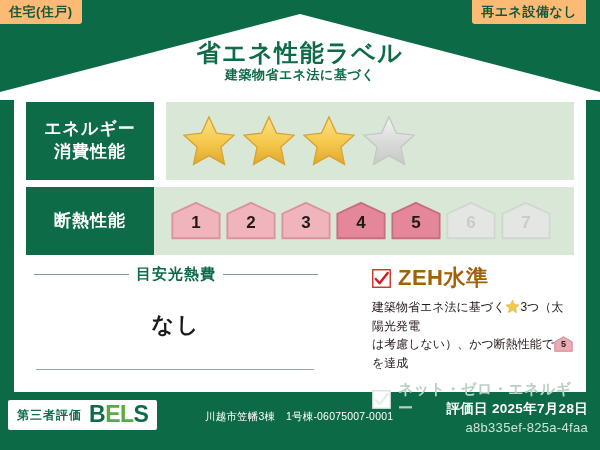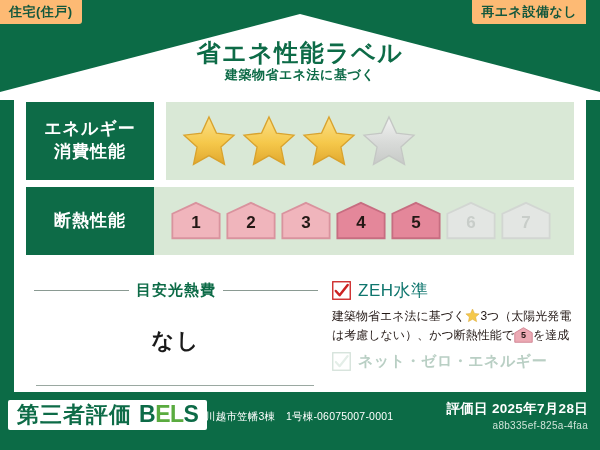--- a/index.html
+++ b/index.html
@@ -93,21 +93,21 @@
     position: absolute; left: 0; right: 0; top: 13px;
     text-align: center;
     font-size: 17px; font-weight: bold;
     line-height: 1;
   }
   .house.on  span { color: #231815; }
   .house.off span { color: #c8cdc9; }
 
   
   #lower {
-    display: flex; margin: 20px 12px 0 12px; height: 142px;
+    display: flex; margin: 4px 12px 0 12px; height: 142px; gap: 40px;
   }
   #cost-col  { width: 300px; flex: 0 0 300px; position: relative; }
   #zeh-col   { flex: 1 1 auto; padding-left: 6px; padding-top: 4px; }
 
   
   #cost-head {
     display: flex; align-items: center; gap: 7px;
     margin-top: 6px; padding: 0 8px;
   }
   #cost-head .rule { flex: 1 1 auto; height: 1px; background: #8a9a92; }
@@ -123,21 +123,21 @@
   }
   #cost-rule-bottom {
     position: absolute; left: 10px; right: 12px; top: 110px;
     height: 1px; background: #9aa8a1;
   }
 
   
   .check-line { display: flex; align-items: center; gap: 7px; }
   .chk { width: 19px; height: 19px; flex: 0 0 19px; }
   #zeh-title {
-    color: #0f766e; font-size: 17px; font-weight: normal; letter-spacing: 0.5px;
+    color: #a16207; font-size: 22px; font-weight: bold; letter-spacing: 0.5px;
   }
   #zeh-desc {
     margin-top: 5px;
     color: #231815; font-size: 12px; line-height: 1.55;
     letter-spacing: 0px;
   }
   #zeh-desc .mini-star { display: inline-block; vertical-align: -3px; width: 15px; height: 15px; }
   #zeh-desc .mini-house { display: inline-block; vertical-align: -4px; width: 19px; height: 16px; position: relative; }
   #zeh-desc .mini-house svg { display:block; width: 19px; height: 16px; }
   #zeh-desc .mini-house b {
@@ -151,34 +151,34 @@
   #footer {
     position: absolute; left: 0; bottom: 0; width: 600px; height: 58px;
     z-index: 11;
   }
   #bels-badge {
     position: absolute; left: 8px; top: 8px;
     background: #ffffff; padding: 3px 9px 4px 9px;
     display: flex; align-items: center; gap: 7px;
     border-radius: 2px;
   }
-  #bels-jp { color: #0d6b47; font-size: 22px; font-weight: bold; letter-spacing: 1px; line-height: 1; }
+  #bels-jp { color: #0d6b47; font-size: 12px; font-weight: bold; letter-spacing: 1px; line-height: 1; }
   #bels-logo { font-size: 23px; font-weight: bold; line-height: 1; letter-spacing: -0.5px; }
   #bels-logo .d { color: #0d6b47; }
   #bels-logo .l { color: #5aab3f; }
   #footer-address {
     position: absolute; left: 205px; top: 18px;
     color: #ffffff; font-size: 10.5px; letter-spacing: 0.2px;
     white-space: nowrap;
   }
   #footer-right {
     position: absolute; right: 12px; top: 8px; text-align: right;
   }
   #eval-date { color: #ffffff; font-size: 13.5px; font-weight: bold; letter-spacing: 0.3px; }
-  #eval-id   { color: #cfe3d8; font-size: 10px; margin-top: 2px; letter-spacing: 0.3px; }
+  #eval-id   { color: #cfe3d8; font-size: 13px; margin-top: 2px; letter-spacing: 0.3px; }
 </style>
 </head>
 <body>
 
 <div id="roof">
   <svg id="roof-shape" viewBox="0 0 600 100" preserveAspectRatio="none">
     <polygon points="300,14 600,92 600,100 0,100 0,92" fill="#ffffff"></polygon>
   </svg>
 </div>
 

